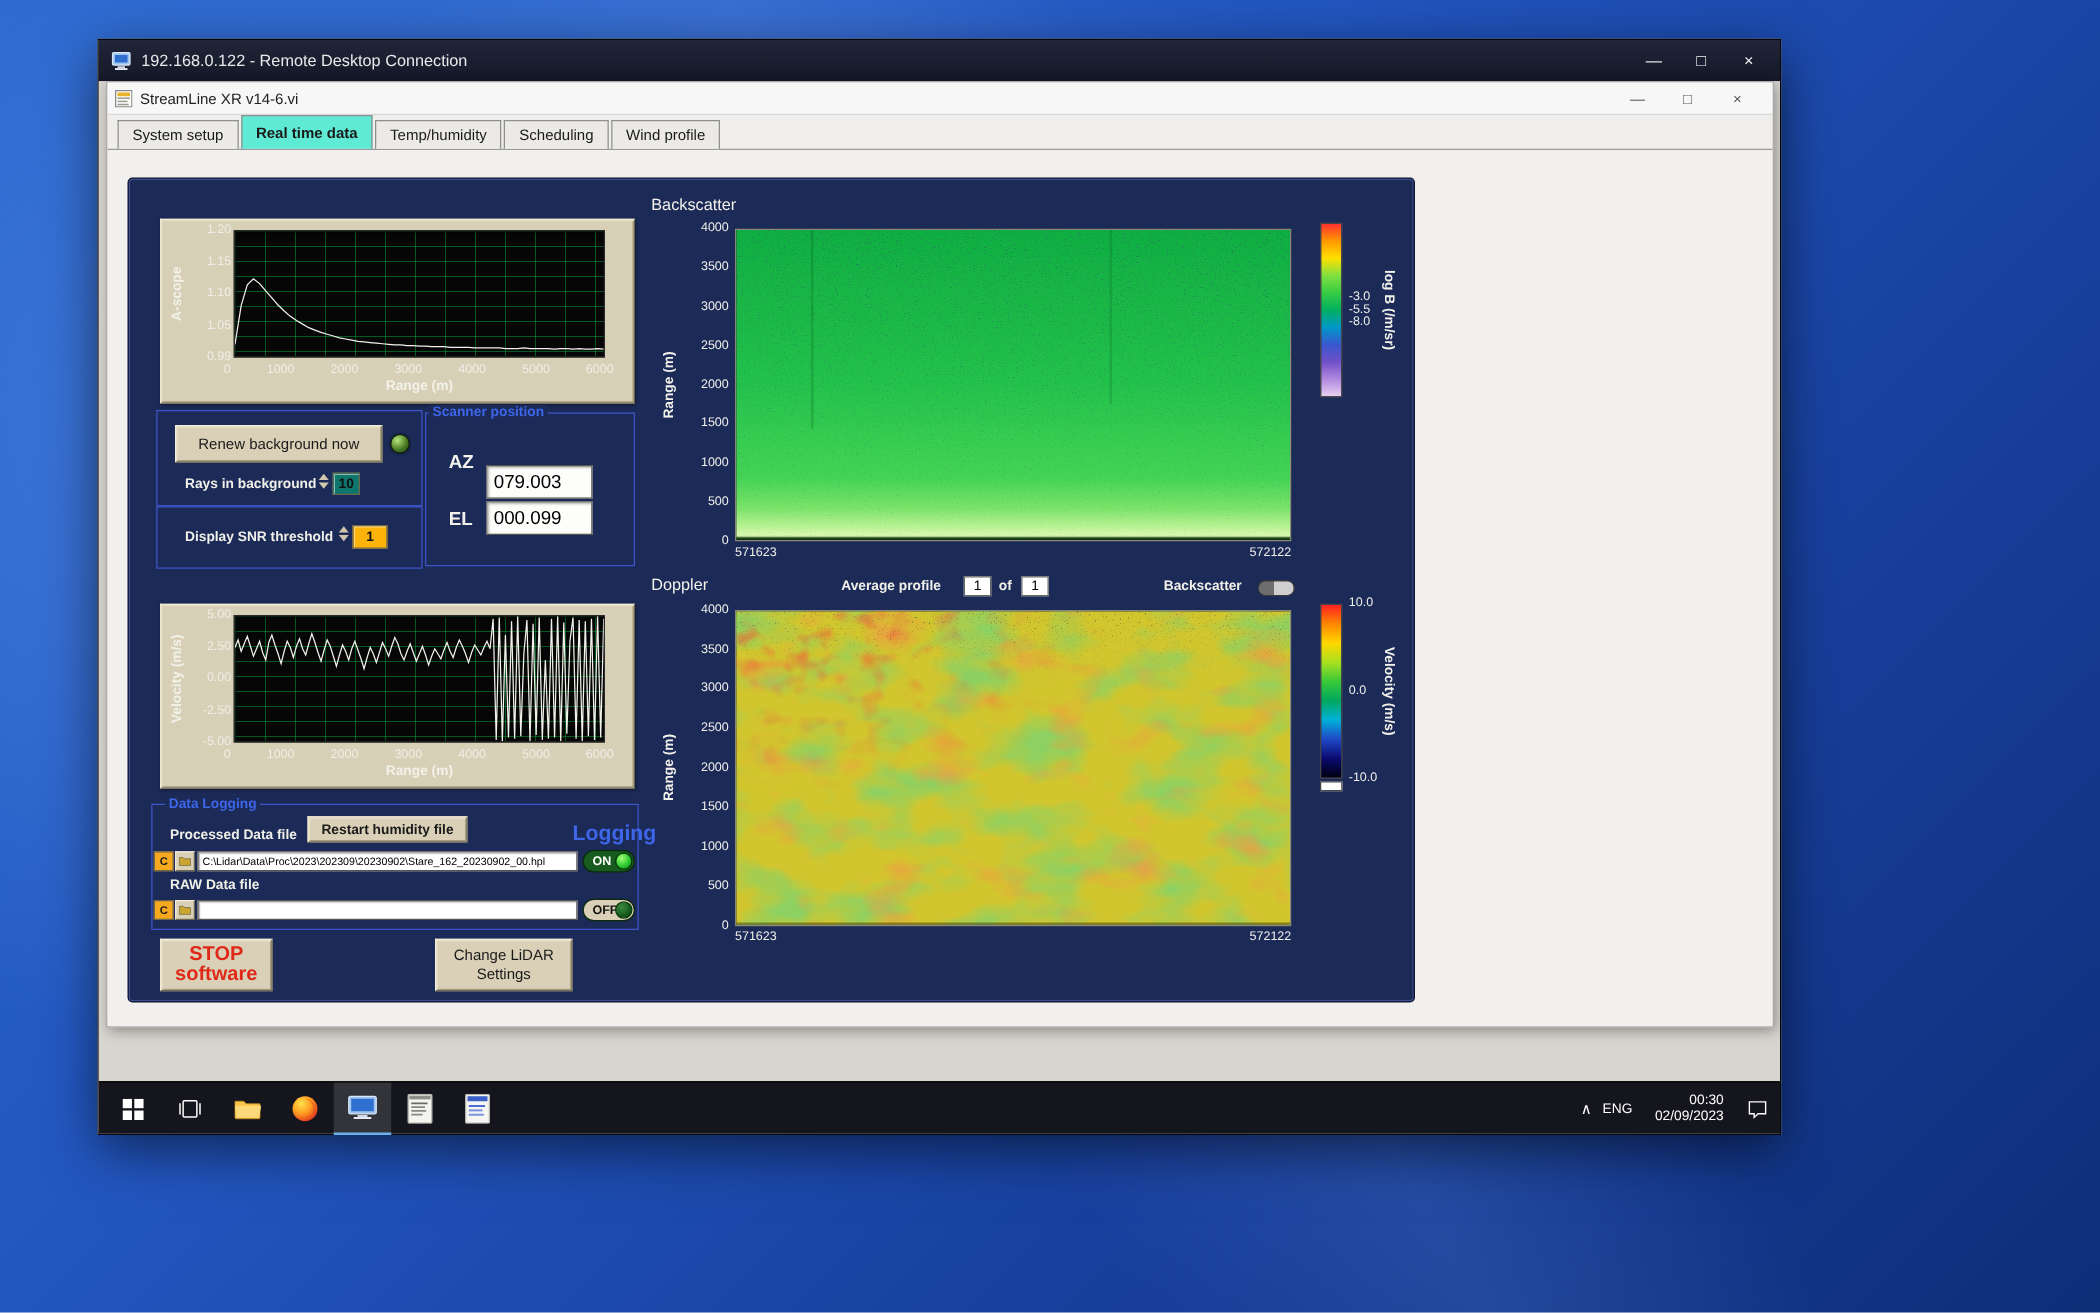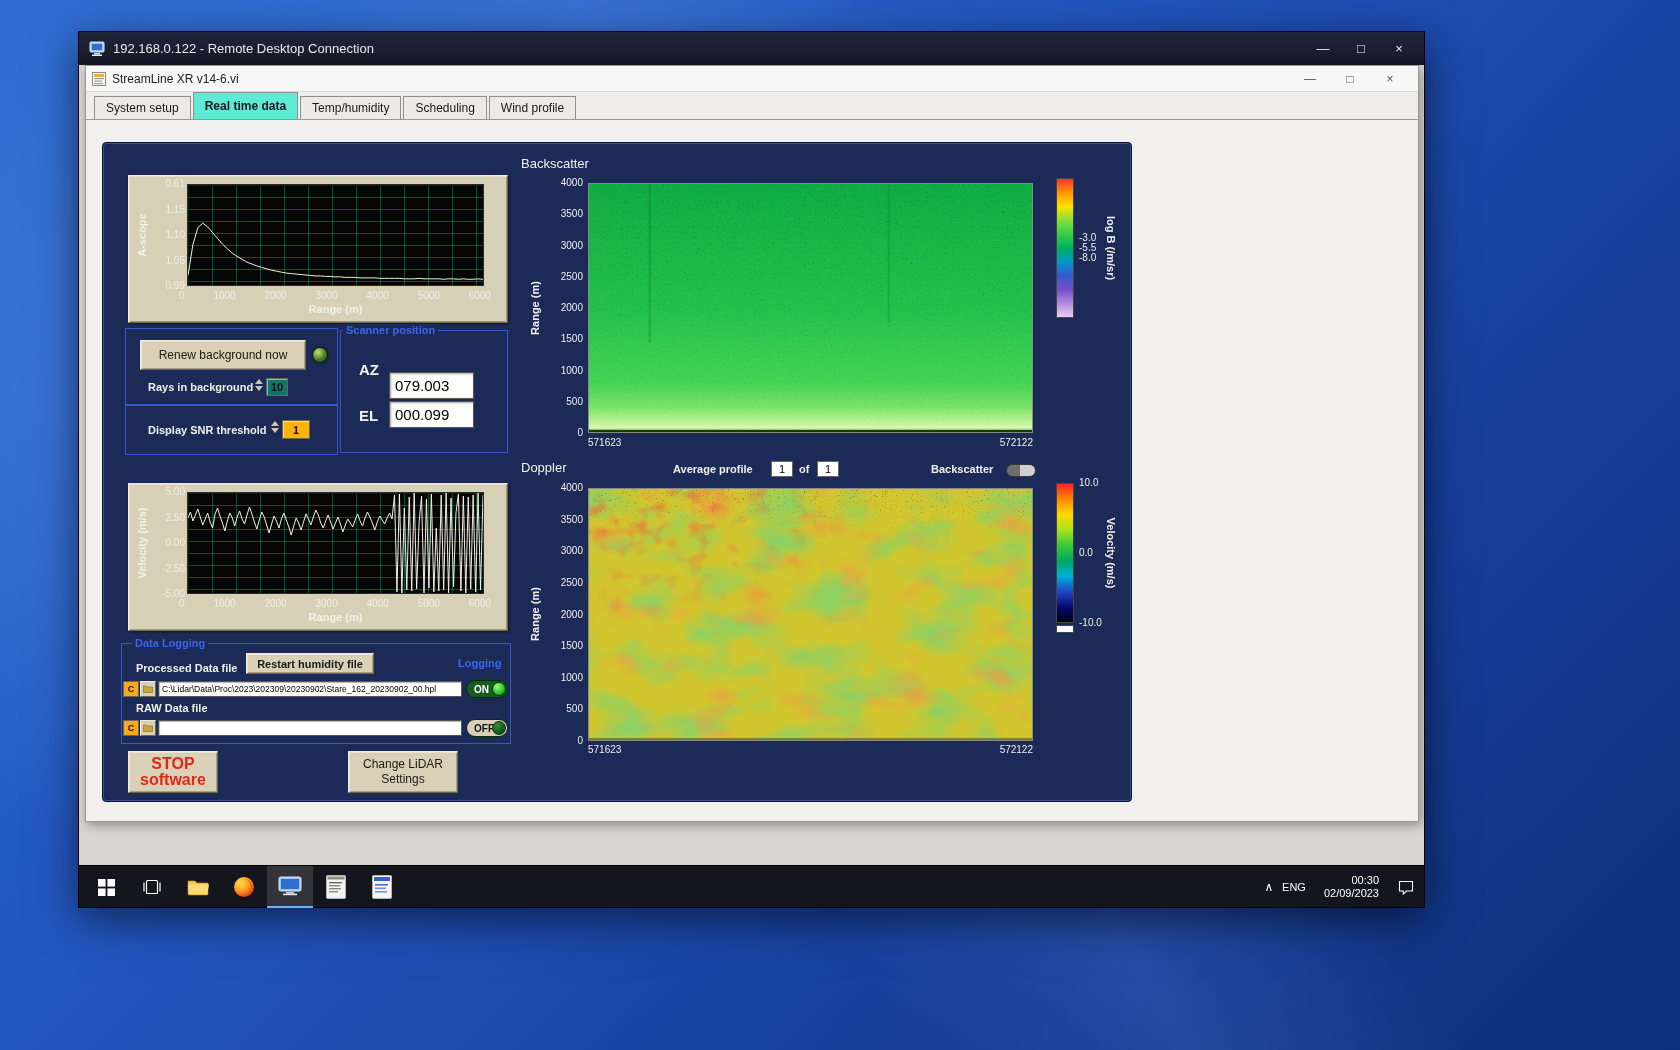--- a/index.html
+++ b/index.html
@@ -22,21 +22,21 @@
 .app-controls{position:absolute;right:8px;top:0;height:26px;display:flex;}
 .awbtn{width:40px;height:26px;display:flex;align-items:center;justify-content:center;color:#555;font-size:12px;cursor:pointer;}
 .tabbar{position:absolute;left:0;top:26px;right:0;height:28px;background:#efeeec;border-bottom:1px solid #9a9a9a;display:flex;align-items:flex-end;padding-left:8px;}
 .tab{height:23px;margin-right:2px;padding:4px 11px 0;background:#eceae7;border:1px solid #8f8f8f;border-bottom:none;font-size:12px;color:#1a1a1a;cursor:pointer;}
 .tab.active{height:27px;padding-top:6px;background:#5eead4;font-weight:bold;position:relative;z-index:2;}
 .app-content{position:absolute;left:0;top:54px;right:0;bottom:0;background:#f1f0ee;}
 
 .navy{position:absolute;left:16px;top:22px;width:1030px;height:660px;background:#1c2a58;border:1px solid #0c1330;border-radius:4px;box-shadow:inset 0 0 0 1px #3c4f8e;}
 .ptitle{position:absolute;color:#f2f2ea;font-size:13px;}
 .wlabel{position:absolute;color:#f0f0e8;font-size:11px;font-weight:bold;white-space:nowrap;}
-.bluelabel{position:absolute;color:#3d66e8;font-size:11px;font-weight:bold;}
+.bluelabel{position:absolute;color:#3d66e8;font-size:17px;font-weight:bold;}
 
 .graph-frame{position:absolute;width:380px;height:148px;background:#d7cfb6;border:1px solid;border-color:#efe9d6 #6e6750 #6e6750 #efe9d6;box-shadow:inset 1px 1px 0 #e5ddc6,inset -1px -1px 0 #a39a7e,1px 1px 3px rgba(0,0,0,.45);}
 #ascope-frame{left:25px;top:32px;}
 #velocity-frame{left:25px;top:340px;}
 .plot{position:absolute;left:58px;top:8px;width:297px;height:102px;background-color:#060606;border:1px solid #2a2a2a;box-shadow:inset 1px 1px 2px rgba(0,0,0,.8);
  background-image:repeating-linear-gradient(to right,rgba(0,190,70,.45) 0 1px,transparent 1px 24px),repeating-linear-gradient(to bottom,rgba(0,190,70,.45) 0 1px,transparent 1px 12px);}
 .plot svg{position:absolute;inset:0;width:100%;height:100%;}
 .yticks{position:absolute;left:26px;top:3px;width:30px;height:112px;display:flex;flex-direction:column;justify-content:space-between;align-items:flex-end;font-size:10px;color:#efefe8;}
 .yticks span,.hyticks span,.cbar-ticks span{height:10px;line-height:10px;}
 .xticks{position:absolute;left:50px;top:114px;width:312px;display:flex;justify-content:space-between;font-size:10px;color:#efefe8;}
@@ -126,21 +126,21 @@
             <div class="tab">Temp/humidity</div>
             <div class="tab">Scheduling</div>
             <div class="tab">Wind profile</div>
           </div>
     <div class="app-content">
      <div class="navy">
 
       <div class="graph-frame" id="ascope-frame">
         <div class="rot" style="left:13px;top:59px;">A-scope</div>
         <div class="yticks">
-                  <span>0.61</span>
+                  <span>1.20</span>
                   <span>1.15</span>
                   <span>1.10</span>
                   <span>1.05</span>
                   <span>0.99</span>
                 </div>
         <div class="plot">
           <svg viewBox="0 0 297 102" preserveAspectRatio="none">
                     <polyline points="0.00,92.29 4.95,60.71 9.90,43.71 14.85,38.86 19.80,42.74 24.75,48.57 29.70,54.40 34.65,60.23 39.60,65.09 44.55,69.46 49.50,72.86 54.45,75.77 59.40,78.69 64.35,80.63 69.30,82.57 74.25,84.03 79.20,85.49 84.15,86.94 89.10,87.91 94.05,88.89 99.00,89.86 103.95,90.34 108.90,90.83 113.85,91.31 118.80,91.80 123.75,92.29 128.70,92.77 133.65,92.77 138.60,93.26 143.55,93.26 148.50,93.74 153.45,93.74 158.40,94.23 163.35,94.23 168.30,94.23 173.25,94.71 178.20,94.71 183.15,94.71 188.10,94.71 193.05,95.20 198.00,95.20 202.95,95.20 207.90,95.20 212.85,95.20 217.80,95.69 222.75,95.69 227.70,95.69 232.65,95.20 237.60,95.69 242.55,95.69 247.50,95.69 252.45,95.69 257.40,96.17 262.35,95.69 267.30,95.69 272.25,96.17 277.20,95.69 282.15,96.17 287.10,96.17 292.05,95.69 297.00,96.17" fill="none" stroke="#f2f2ea" stroke-width="1"></polyline>
                   </svg>
         </div>

